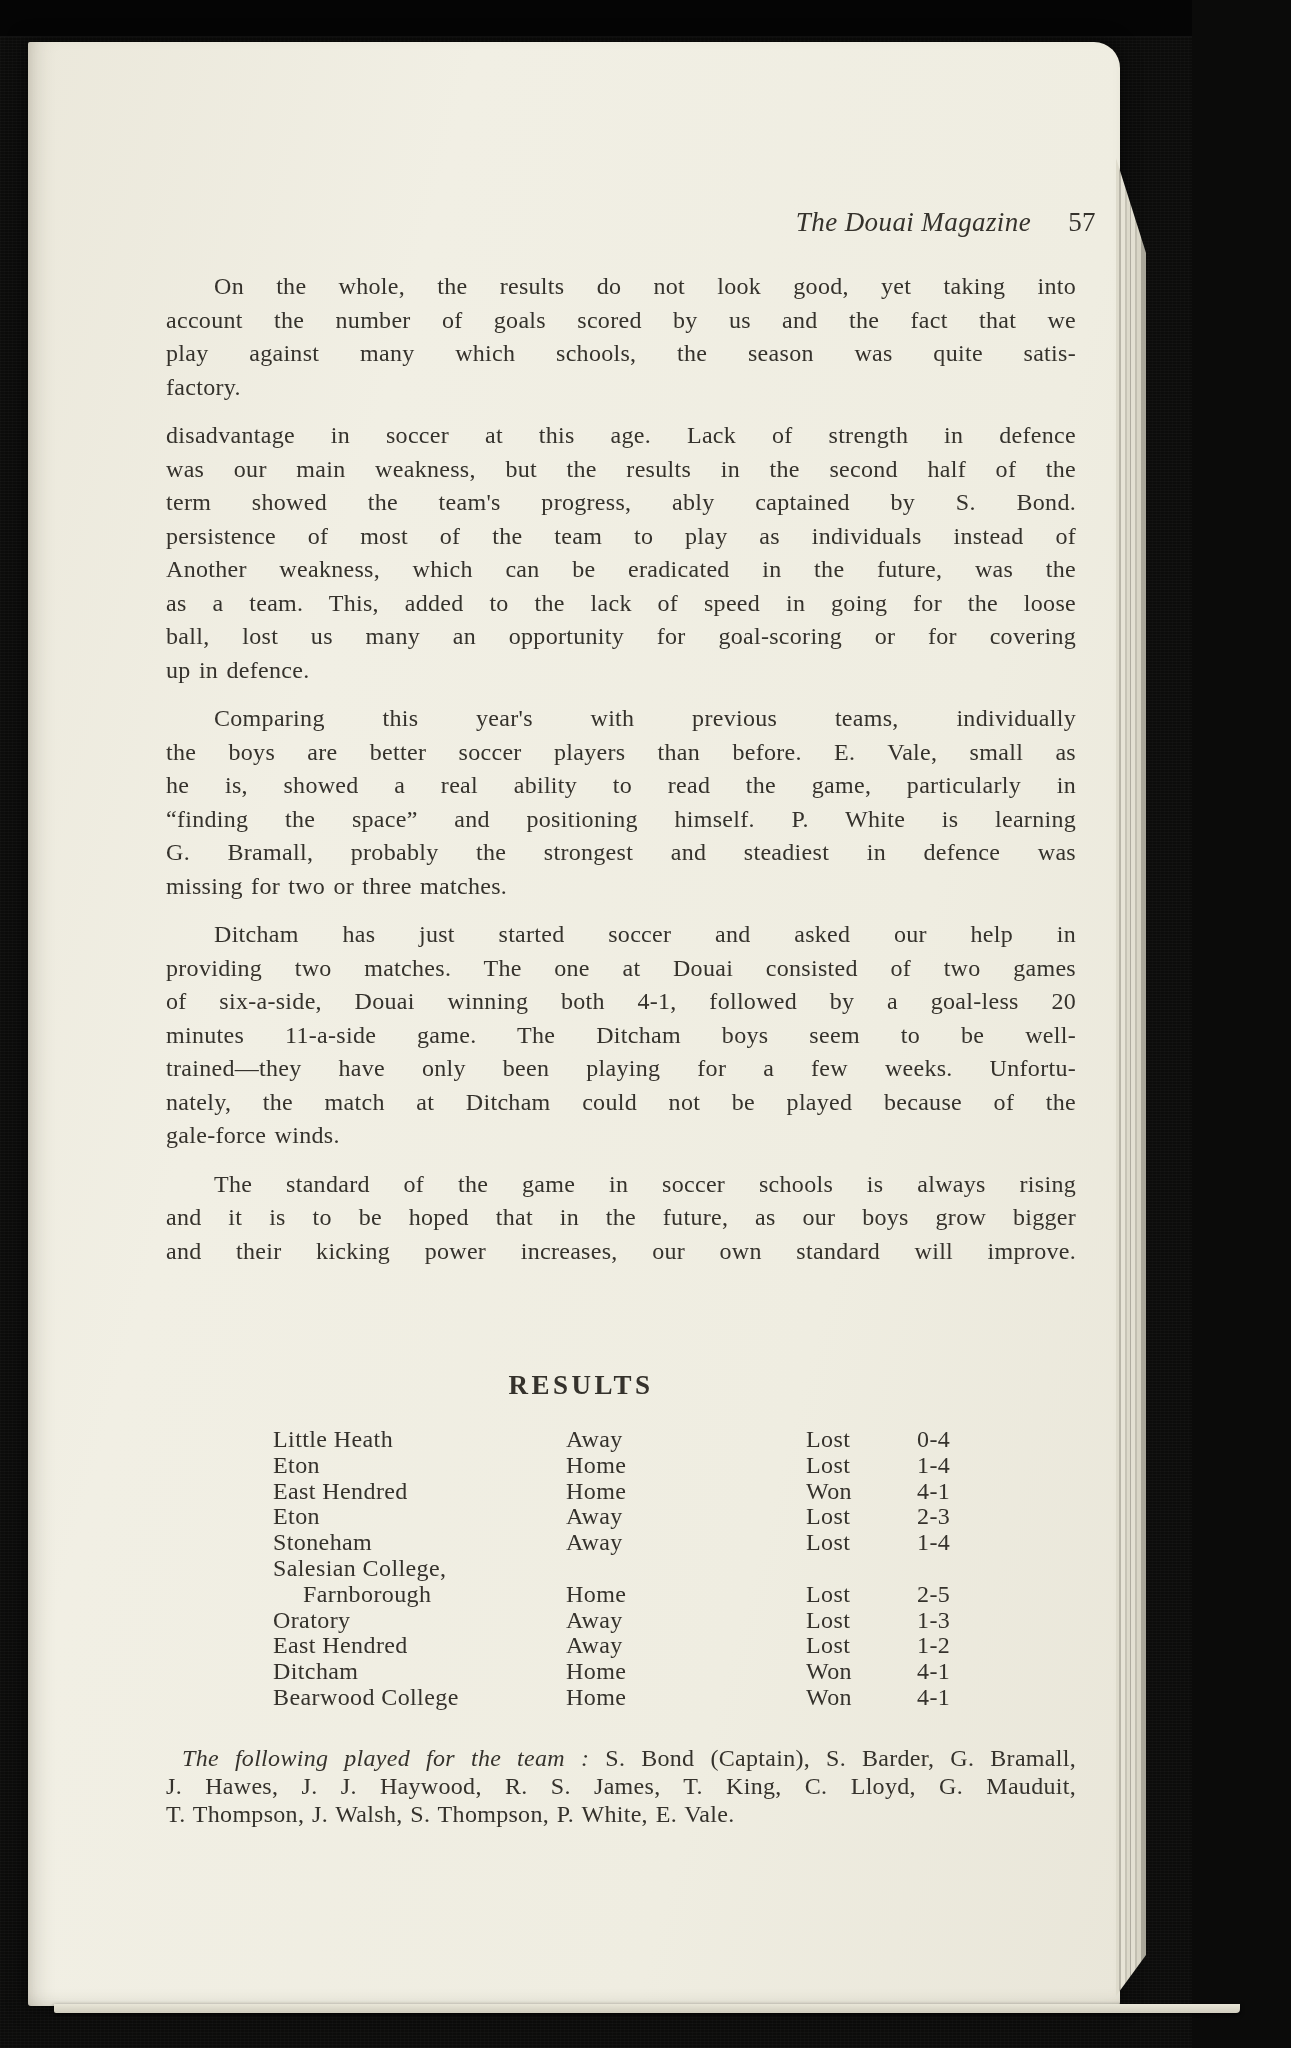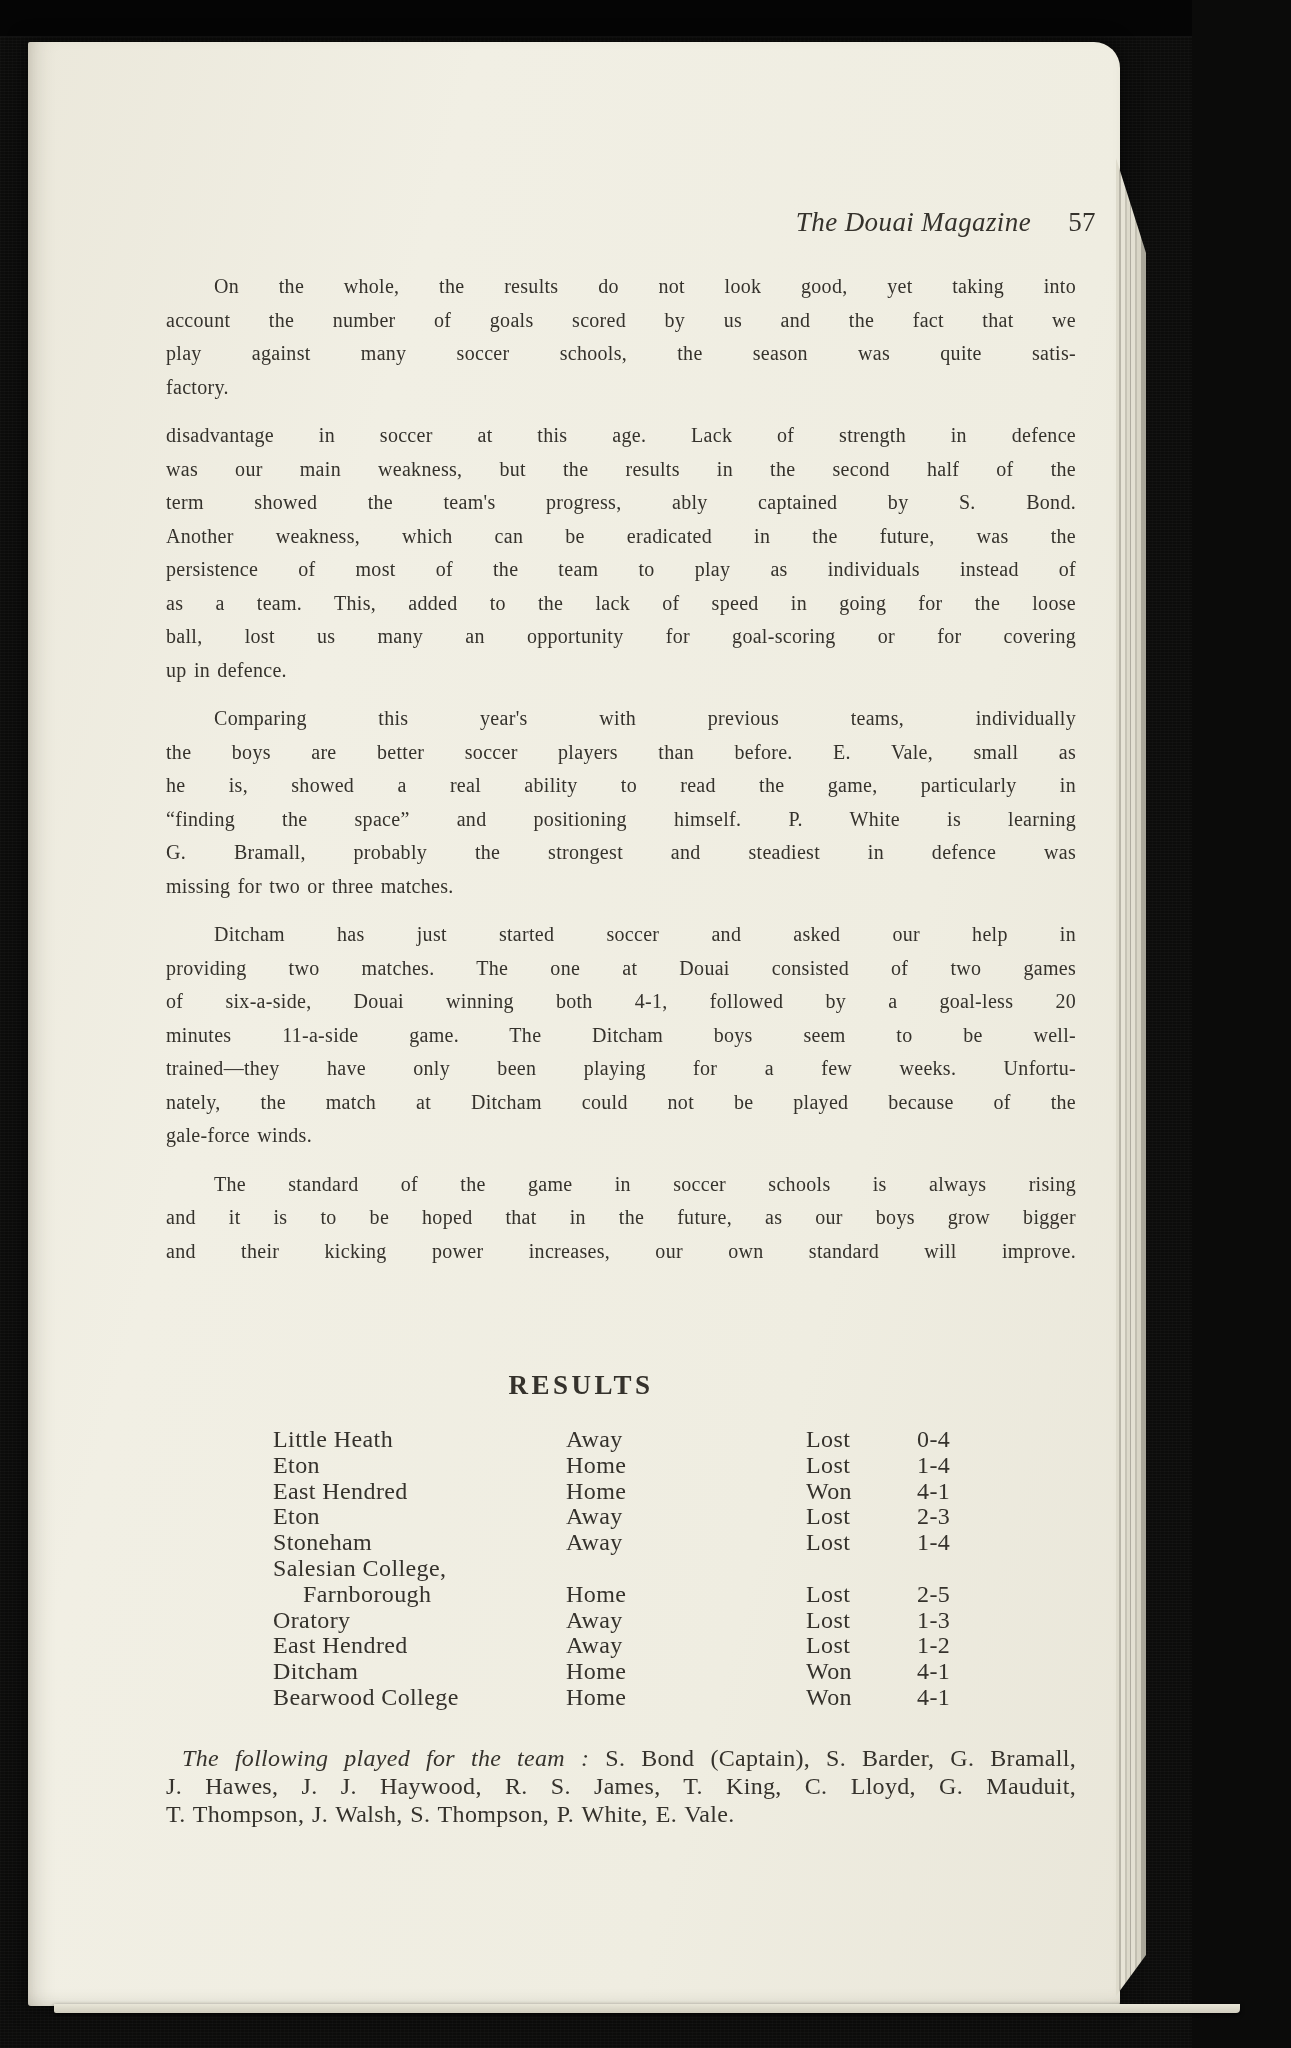--- a/index.html
+++ b/index.html
@@ -93,21 +93,21 @@
   .page-number { margin-left: 30px; font-style: normal; }
 
   .body-paragraphs {
     position: absolute;
     top: 228px;
     left: 0;
     width: 910px;
   }
   .para { margin: 0 0 15px 0; }
   .line {
-    font-size: 20px;
+    font-size: 24px;
     line-height: 33.5px;
     letter-spacing: 0.3px;
     word-spacing: 2px;
     text-align: justify;
     text-align-last: justify;
     white-space: nowrap;
   }
   .line.first { padding-left: 48px; }
   .line.last-short { text-align-last: left; }
 
@@ -171,29 +171,29 @@
 
       <div class="running-header">
         <span class="journal-title">The Douai Magazine</span>
         <span class="page-number">57</span>
       </div>
 
       <div class="body-paragraphs" id="paragraphs">
           <div class="para">
             <div class="line first">On the whole, the results do not look good, yet taking into</div>
             <div class="line">account the number of goals scored by us and the fact that we</div>
-            <div class="line">play against many soccer schools, the season was quite satis-</div>
+            <div class="line">play against many which schools, the season was quite satis-</div>
             <div class="line last-short">factory.</div>
           </div>
           <div class="para">
             <div class="line">disadvantage in soccer at this age. Lack of strength in defence</div>
             <div class="line">was our main weakness, but the results in the second half of the</div>
             <div class="line">term showed the team's progress, ably captained by S. Bond.</div>
+            <div class="line">persistence of most of the team to play as individuals instead of</div>
             <div class="line">Another weakness, which can be eradicated in the future, was the</div>
-            <div class="line">persistence of most of the team to play as individuals instead of</div>
             <div class="line">as a team. This, added to the lack of speed in going for the loose</div>
             <div class="line">ball, lost us many an opportunity for goal-scoring or for covering</div>
             <div class="line last-short">up in defence.</div>
           </div>
           <div class="para">
             <div class="line first">Comparing this year's with previous teams, individually</div>
             <div class="line">the boys are better soccer players than before. E. Vale, small as</div>
             <div class="line">he is, showed a real ability to read the game, particularly in</div>
             <div class="line">“finding the space” and positioning himself. P. White is learning</div>
             <div class="line">G. Bramall, probably the strongest and steadiest in defence was</div>

